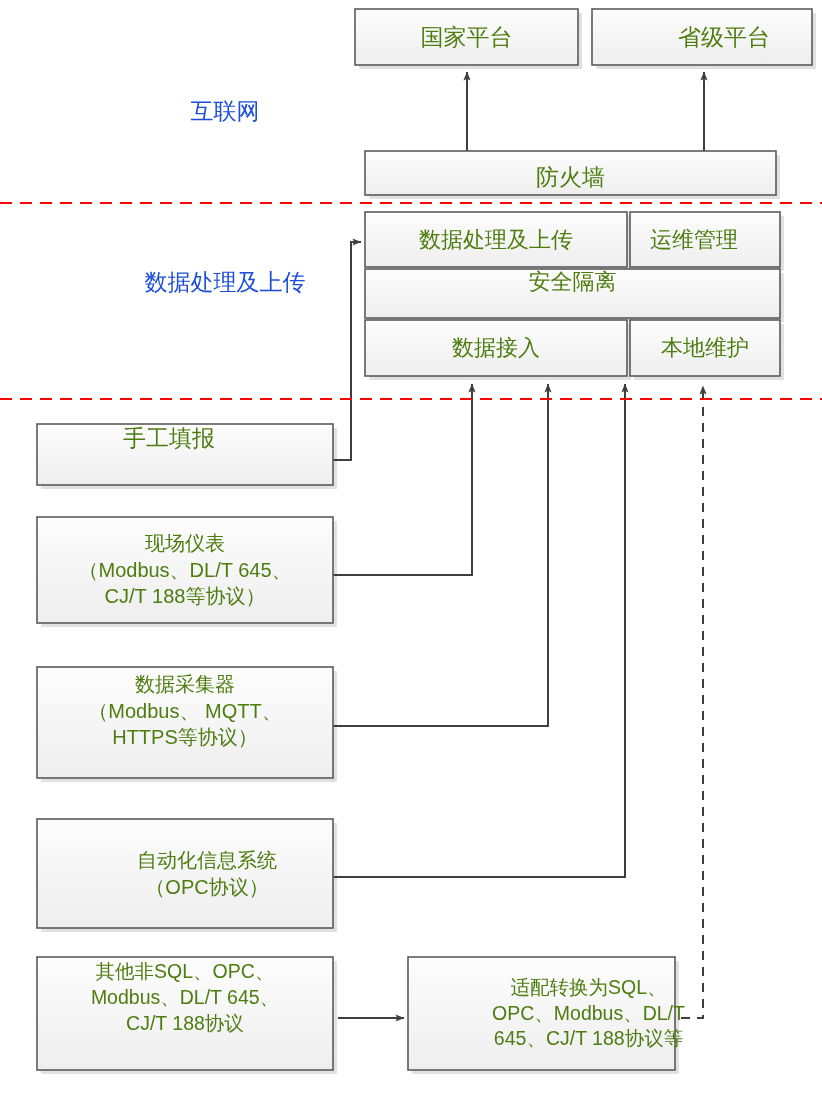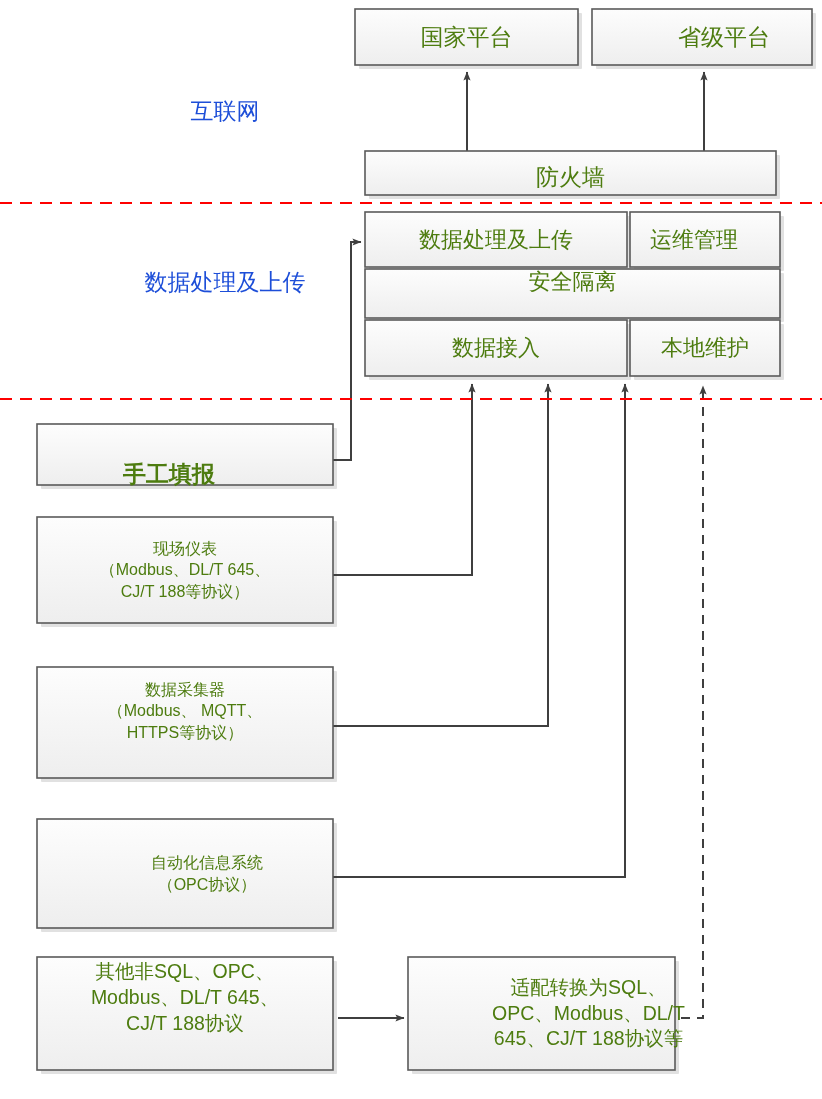--- a/index.html
+++ b/index.html
@@ -63,21 +63,21 @@
     pointer-events: none;
   }
   .zone-label {
     position: absolute;
     color: #1d4ed8;
     text-align: center;
     white-space: nowrap;
   }
   .fs-cjk-lg { font-size: 23px; }
   .fs-cjk-md { font-size: 22px; }
-  .fs-mixed  { font-size: 16px; }
+  .fs-mixed  { font-size: 20px; }
   .fs-mixed-sm { font-size: 19.5px; }
 </style>
 </head>
 <body>
 
 <div id="diagram-root">
 
   <svg class="diagram-canvas" viewBox="0 0 822 1099">
     <defs>
       <linearGradient id="boxGrad" x1="0" y1="0" x2="0" y2="1">
@@ -158,21 +158,21 @@
   <div class="box-label fs-cjk-lg" style="left:592px; top:9px; width:264px; height:56px;">省级平台</div>
 
   <div class="box-label fs-cjk-lg" style="left:365px; top:151px; width:411px; height:52px;">防火墙</div>
 
   <div class="box-label fs-cjk-md" style="left:365px; top:212px; width:262px; height:55px;">数据处理及上传</div>
   <div class="box-label fs-cjk-md" style="left:630px; top:212px; width:128px; height:55px;">运维管理</div>
   <div class="box-label fs-cjk-md" style="left:365px; top:257px; width:415px; height:49px;">安全隔离</div>
   <div class="box-label fs-cjk-md" style="left:365px; top:320px; width:262px; height:56px;text-align:center;">数据接入</div>
   <div class="box-label fs-cjk-md" style="left:630px; top:320px; width:150px; height:56px;">本地维护</div>
 
-  <div class="box-label fs-cjk-lg" style="left:37px; top:444px; width:264px; height:61px;font-weight:bold;">手工填报</div>
+  <div class="box-label fs-cjk-lg" style="left:37px; top:408px; width:264px; height:61px;">手工填报</div>
   <div class="box-label fs-mixed" style="left:37px; top:517px; width:296px; height:106px;">现场仪表
 （Modbus、DL/T 645、
 CJ/T 188等协议）</div>
   <div class="box-label fs-mixed" style="left:37px; top:667px; width:296px; height:88px;">数据采集器
 （Modbus、 MQTT、
 HTTPS等协议）</div>
   <div class="box-label fs-mixed" style="left:37px; top:819px; width:340px; height:109px;">自动化信息系统
 （OPC协议）</div>
   <div class="box-label fs-mixed-sm" style="left:37px; top:957px; width:296px; height:82px;">其他非SQL、OPC、
 Modbus、DL/T 645、

